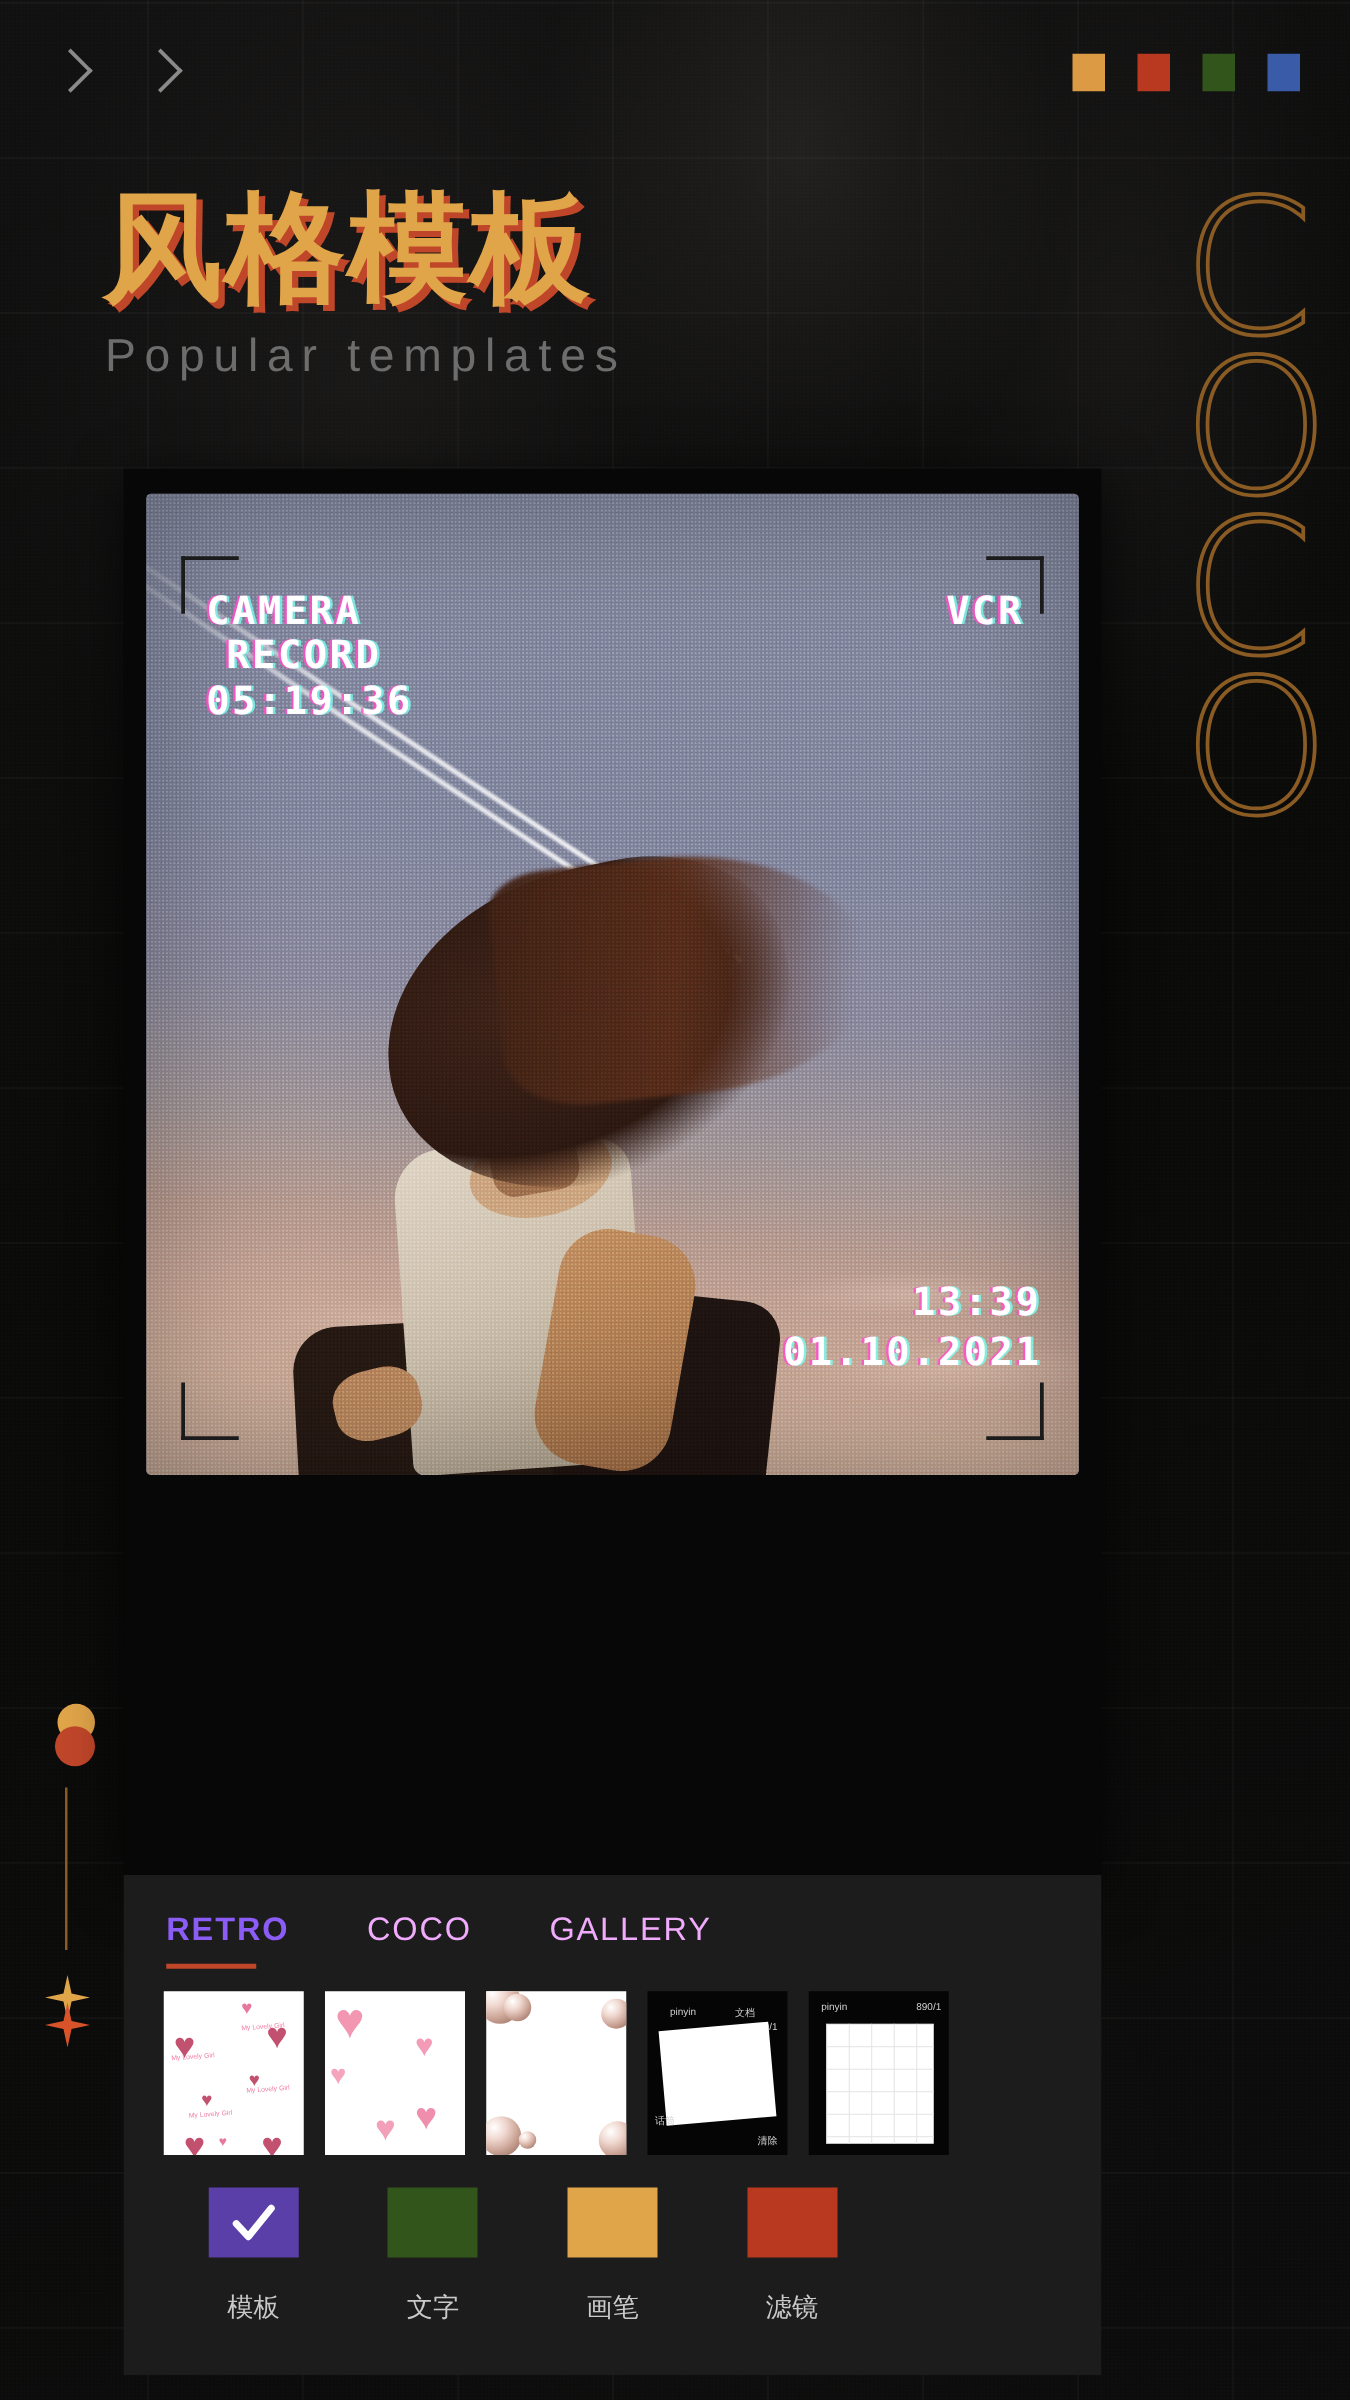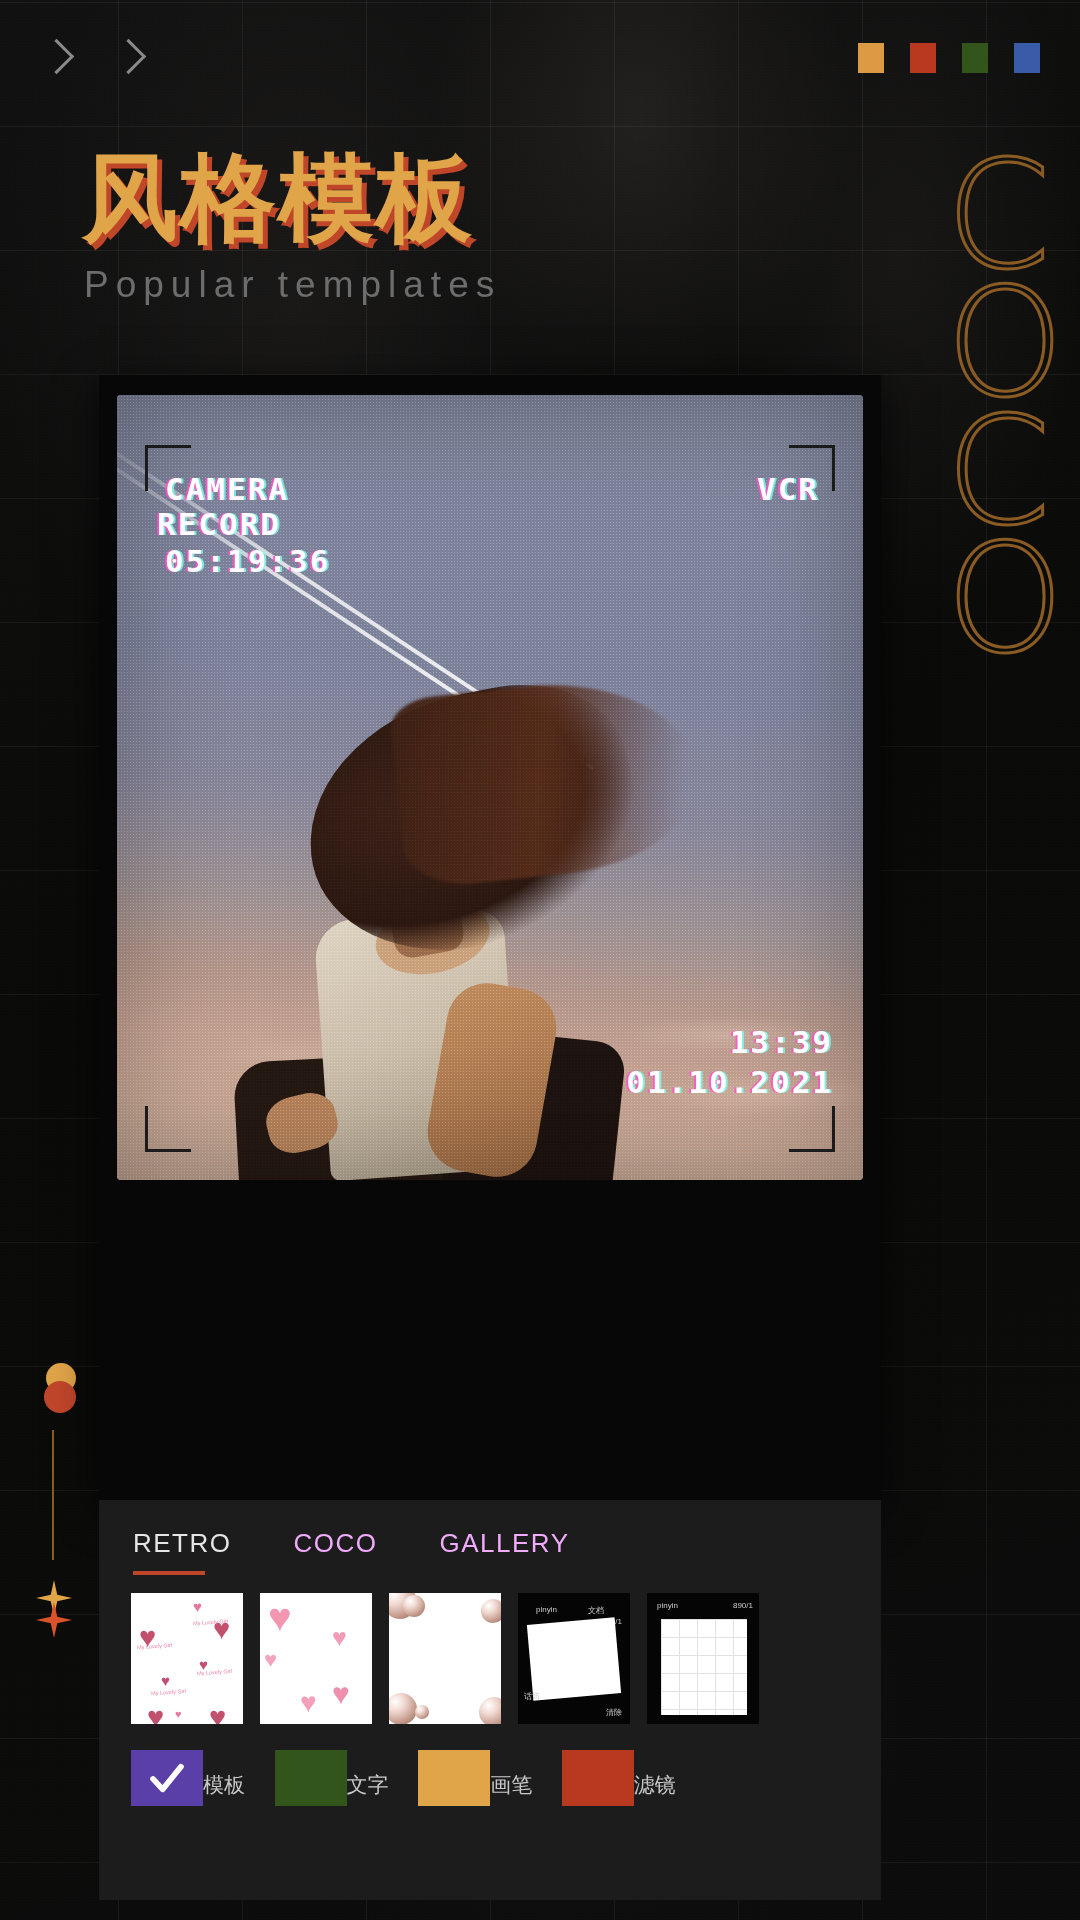--- a/index.html
+++ b/index.html
@@ -241,21 +241,21 @@
 
   
   .hud{
     position:absolute;
     font-family:"DejaVu Sans Mono", monospace;
     font-size:31px; font-weight:700; letter-spacing:2px;
     color:#ffffff;
     text-shadow:-2px 0 rgba(255,80,200,.85), 2px 0 rgba(120,255,240,.8);
   }
   #hud-camera{ left:48px; top:76px; }
-  #hud-record{ left:40px; top:111px; }
+  #hud-record{ left:64px; top:111px; }
   #hud-time{ left:48px; top:148px; }
   #hud-vcr{ right:44px; top:76px; }
   #hud-clock{ right:30px; bottom:120px; }
   #hud-date{ right:30px; bottom:80px; }
 
   
   #tool-panel{
     position:absolute; left:99px; top:1500px;
     width:782px; height:400px;
     background:#1c1c1c;
@@ -290,21 +290,21 @@
   #t4-rect{
     position:absolute; left:12px; top:28px; width:88px; height:76px;
     background:#fff; transform:rotate(-5deg);
   }
   .t4-txt{ position:absolute; color:#cfcfcf; font-size:8px; white-space:nowrap; }
 
   #swatch-bar{
     position:absolute; left:32px; top:250px;
     display:flex; gap:0; width:718px;
   }
-  .swcell{ width:143.6px; display:flex; flex-direction:row; align-items:center; }
+  .swcell{ width:143.6px; display:flex; flex-direction:column; align-items:center;gap:12px; }
   .swbox{
     width:72px; height:56px; display:flex; align-items:center; justify-content:center;
   }
   .swbox svg{ width:42px; height:42px; }
   .swlabel{ margin-top:14px; font-size:21px; color:#c9c9c9; }
 </style>
 </head>
 <body>
 
 <div id="bg-layer">
@@ -396,21 +396,21 @@
     <div class="hud" id="hud-time">05:19:36</div>
     <div class="hud" id="hud-vcr">VCR</div>
     <div class="hud" id="hud-clock">13:39</div>
     <div class="hud" id="hud-date">01.10.2021</div>
   </div>
 </div>
 
 <div id="tool-panel">
 
   <div id="tab-bar">
-    <div class="tab active" style="color: #e5e5e5;">
+    <div class="tab active" style="color: #8b5cf6; font-weight: bold;">
       <span>RETRO</span>
     </div>
     <div class="tab" style="color: #f0abfc;">
       <span>COCO</span>
     </div>
     <div class="tab" style="color: #f0abfc;">
       <span>GALLERY</span>
     </div>
   </div>
 

